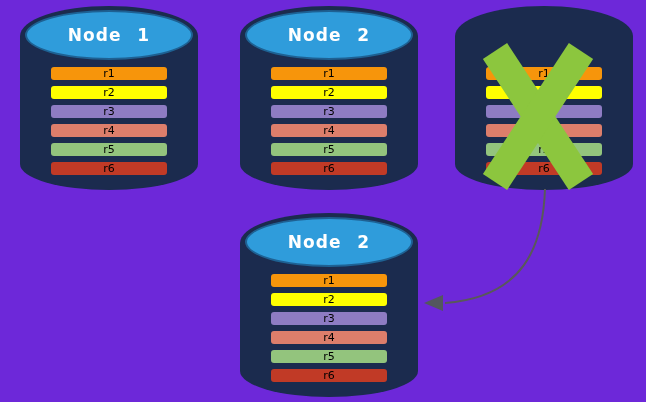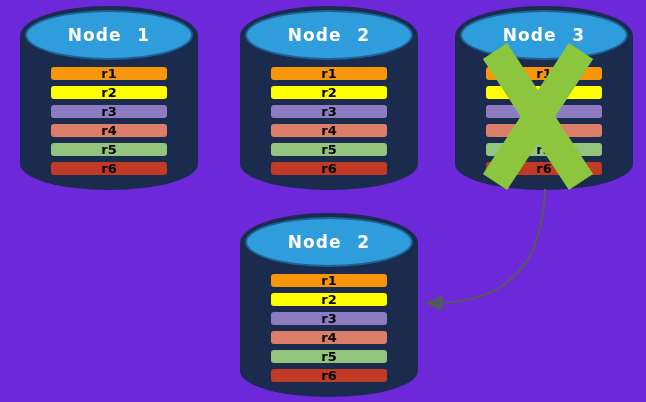--- a/index.html
+++ b/index.html
@@ -23,21 +23,21 @@
   }
   .node-label{
     color:#ffffff;font-size:17px;font-weight:bold;letter-spacing:1px;word-spacing:9px;
   }
   .rows{position:absolute;left:31px;top:61px;width:116px;}
   .row-bar{
     height:13px;margin-bottom:6px;border-radius:3px;
     display:flex;align-items:center;justify-content:center;
   }
   .row-bar span{
-    color:#000;font-size:13px;font-weight:bold;line-height:13px;
+    color:#000;font-size:11px;font-weight:normal;line-height:13px;
   }
   .cross-svg{position:absolute;left:23px;top:39px;width:120px;height:143px;overflow:visible;}
   .arrow-svg{position:absolute;left:0;top:0;width:646px;height:402px;pointer-events:none;}
 </style>
 </head>
 <body>
 
 <div class="canvas">
 
   <div class="node pos-n1">
@@ -89,23 +89,20 @@
           <span>r5</span>
         </div>
       <div class="row-bar" style="background: rgb(193, 58, 38);">
           <span>r6</span>
         </div>
     </div>
   </div>
 
   <div class="node pos-n3">
     <div class="cyl-body" style="background: rgb(27, 43, 78);"></div>
-    <div class="cyl-top" style="background: rgb(47, 156, 219);">
-      <span class="node-label">Node 3</span>
-    </div>
     <div class="rows">
       <div class="row-bar" style="background: rgb(247, 149, 11);">
           <span>r1</span>
         </div>
       <div class="row-bar" style="background: rgb(255, 255, 0);">
           <span>r2</span>
         </div>
       <div class="row-bar" style="background: rgb(142, 124, 195);">
           <span>r3</span>
         </div>

